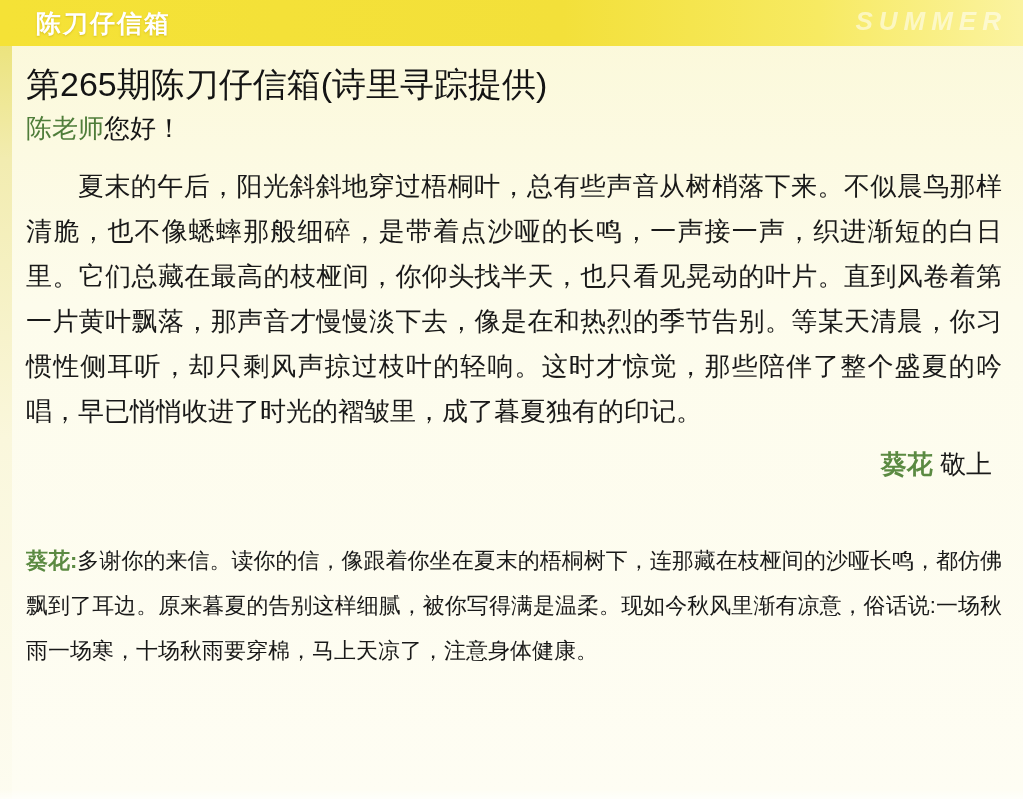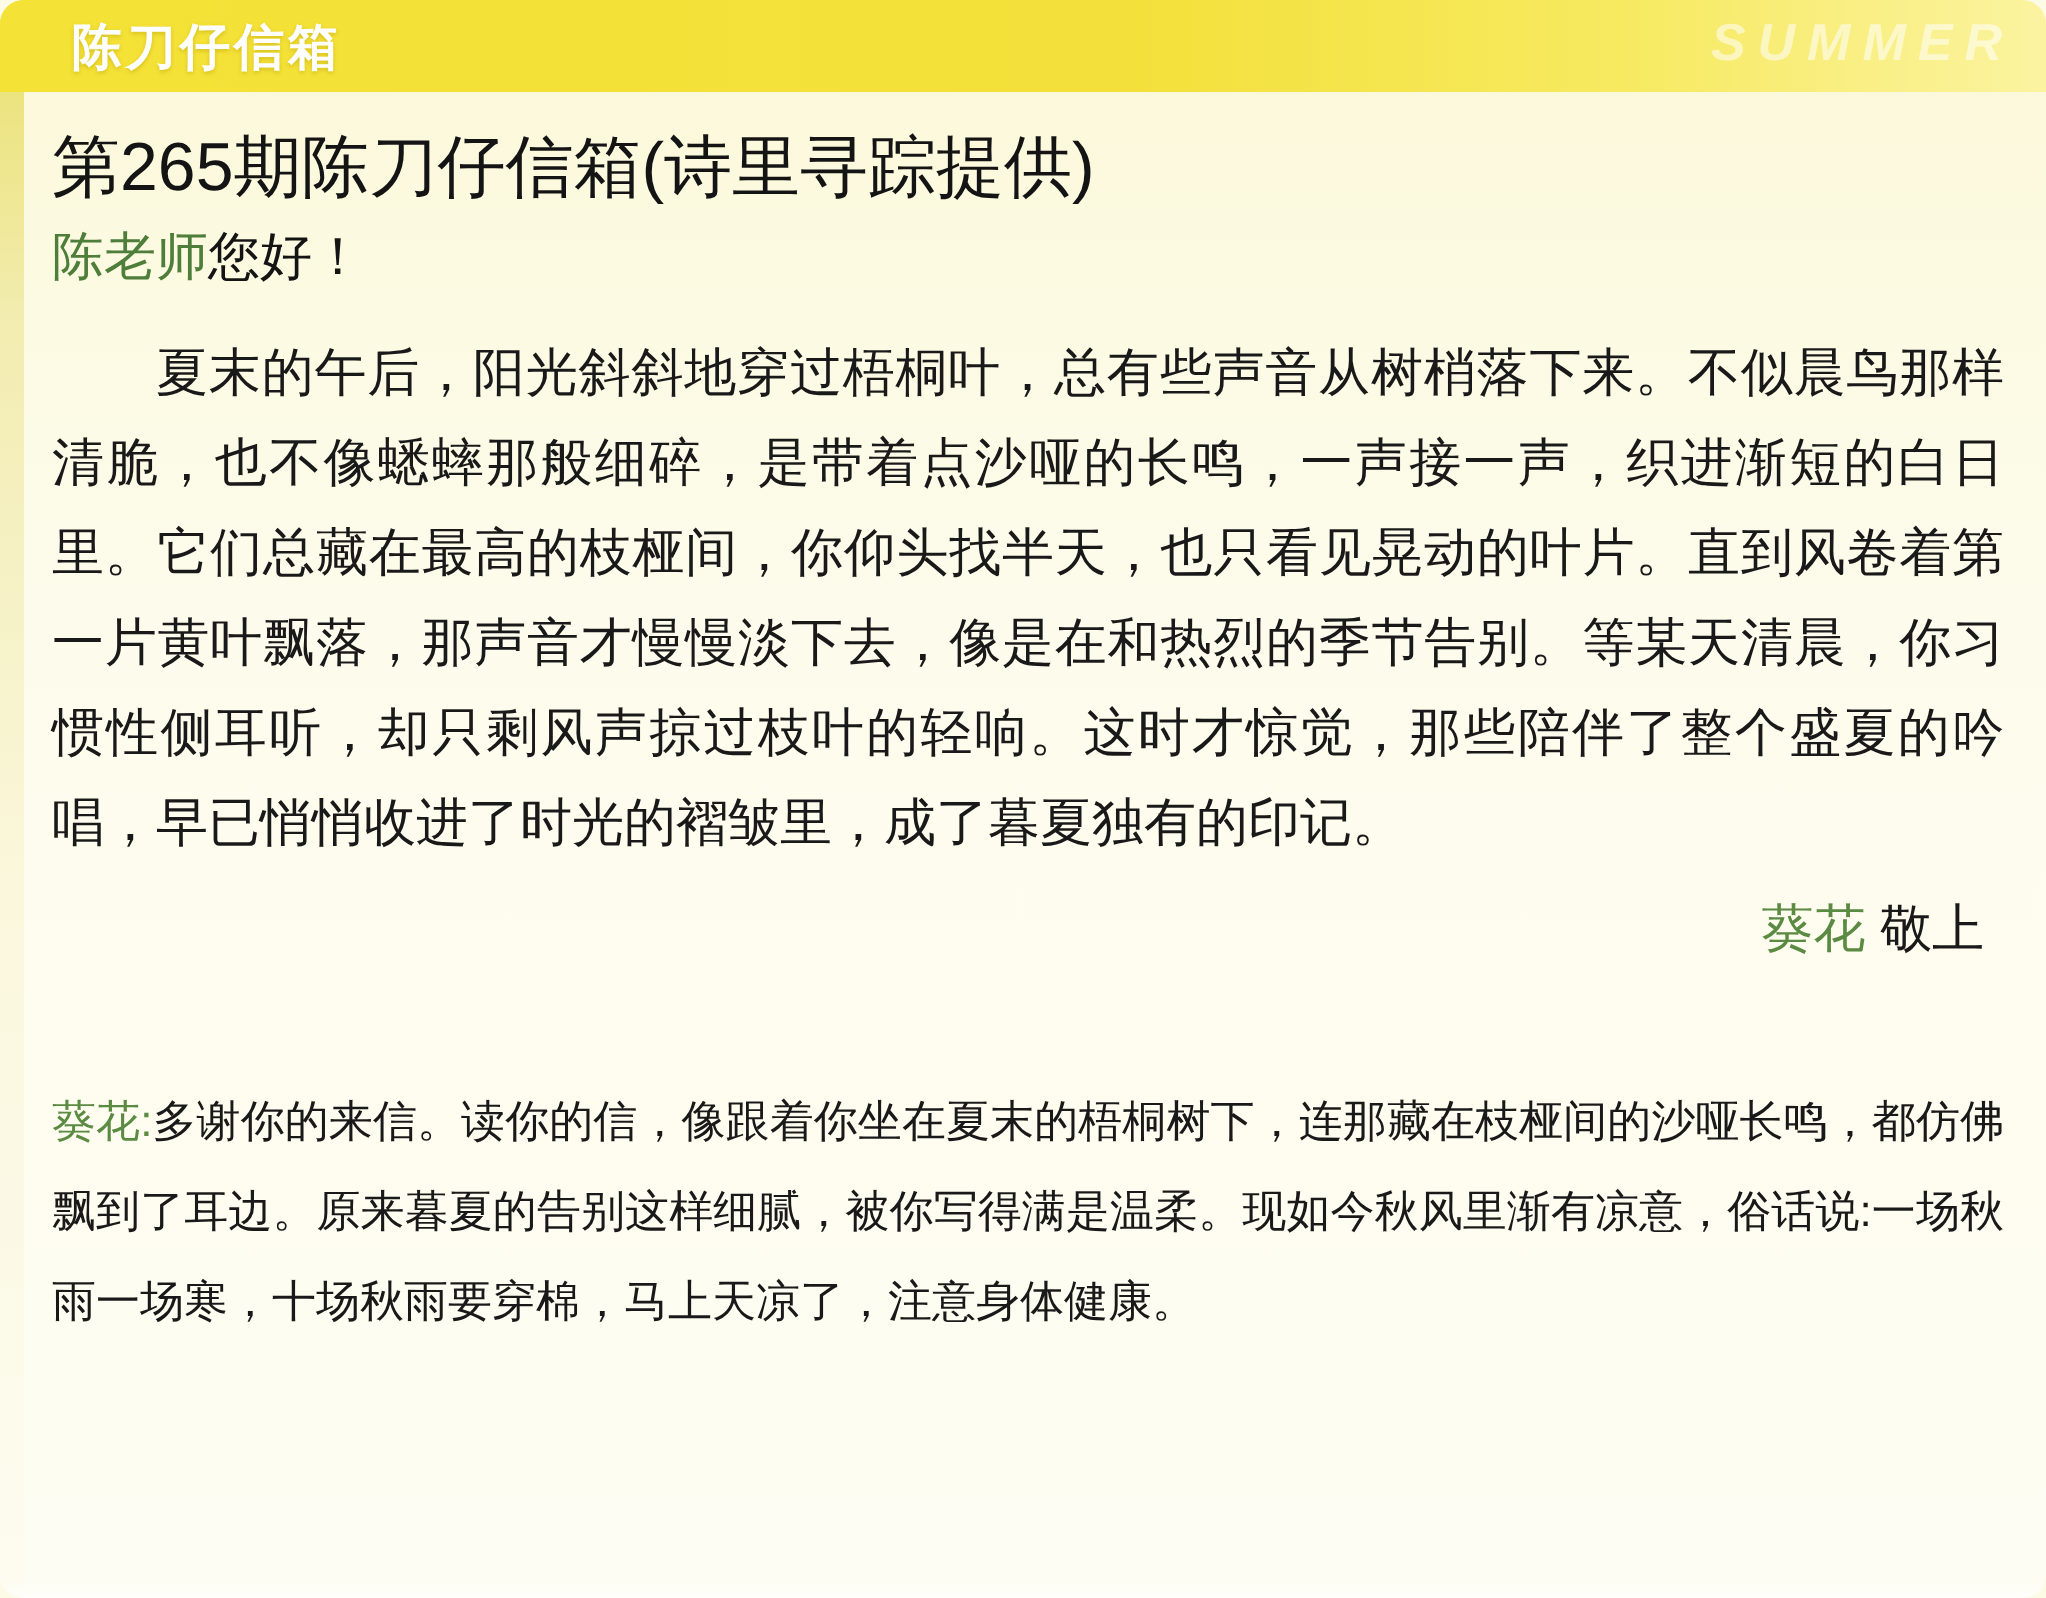--- a/index.html
+++ b/index.html
@@ -14,21 +14,20 @@
     background: #fdfbe6;
   }
 
   .page {
     position: relative;
     width: 1023px;
     height: 799px;
     background: linear-gradient(to bottom, #fbf8d8 0%, #fdfcec 38%, #fefdf3 100%);
     box-sizing: border-box;
     overflow: hidden;
-    border-radius: 12px;
   }
 
   
   .left-stripe {
     position: absolute;
     left: 0;
     top: 0;
     width: 12px;
     height: 799px;
     background: linear-gradient(to bottom, #e9e06a 0%, #f2ecb0 20%, #faf7dc 55%, #fdfcf0 100%);
@@ -81,21 +80,21 @@
   }
 
   .salutation {
     font-size: 26px;
     line-height: 44px;
     color: #141414;
     margin-top: 2px;
     font-family: Liberation Mono, monospace;
   }
   .hl-green { color: #4f7d3a; }
-  .hl-green-soft { color: #5b8a42; }
+  .hl-green-soft { color: #5b8a42; font-weight: bold; }
 
   .para {
     font-size: 26px;
     line-height: 45px;
     color: #191919;
     text-align: justify;
     text-justify: inter-ideograph;
     margin-top: 12px;
   }
   .para.indent { text-indent: 52px; }

